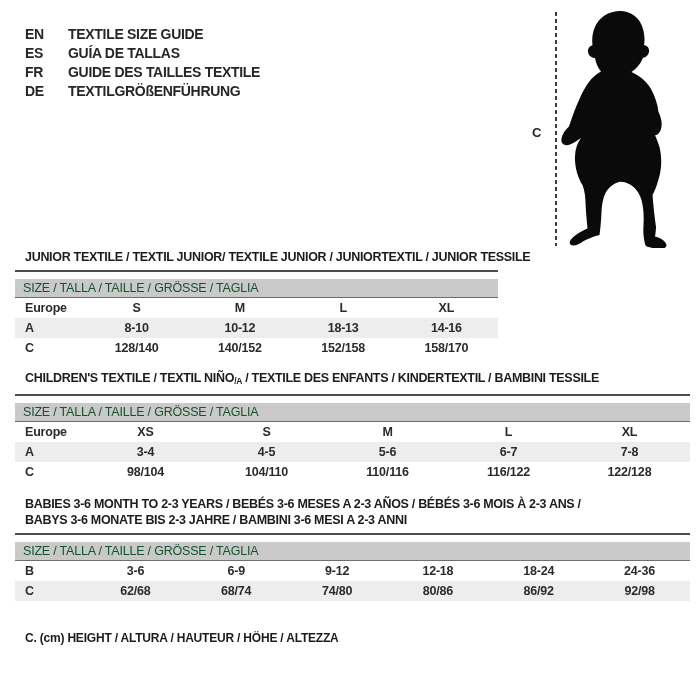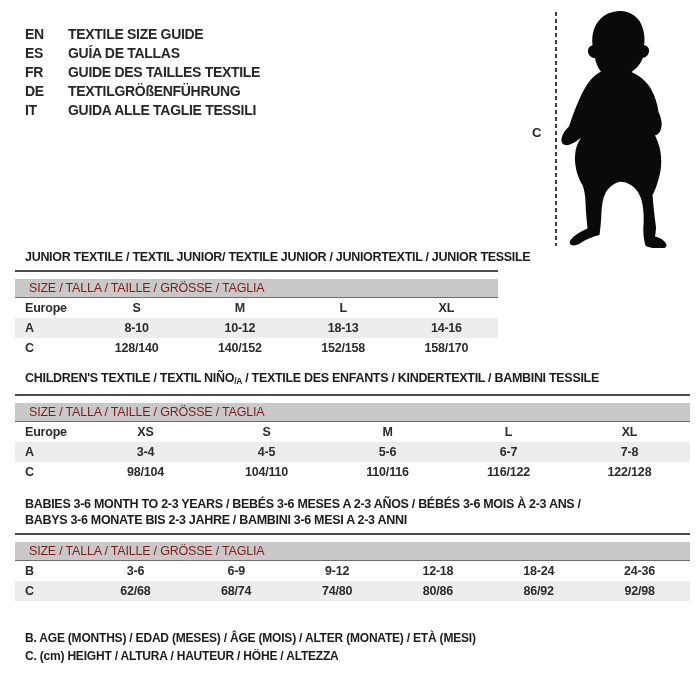--- a/index.html
+++ b/index.html
@@ -23,22 +23,22 @@
   
   .tbl{position:absolute;left:15px;}
   .tbl-title{
     padding-left:10px;font-size:12.5px;font-weight:bold;letter-spacing:-0.3px;
     line-height:15px;color:#1c1c1c;white-space:nowrap;
   }
   .tbl-title .sub{font-size:8.5px;vertical-align:-2px;}
   .tbl-rule{height:2px;background:#4c4c4c;margin-top:5px;}
   .tbl-bar{
     margin-top:7px;height:19px;background:#c9c9c9;border-bottom:1px solid #6e6e6e;
-    display:flex;align-items:center;padding-left:14px;box-sizing:border-box;
-    font-size:12.5px;color:#7f1d1d;letter-spacing:-0.2px;
+    display:flex;align-items:center;padding-left:8px;box-sizing:border-box;
+    font-size:12.5px;color:#14532d;letter-spacing:-0.2px;
   }
   .row{display:flex;height:20px;align-items:center;font-size:12.5px;letter-spacing:-0.2px;font-weight:bold;}
   .row.shaded{background:#ededed;}
   .cell{flex:1;text-align:center;color:#2b2b2b;}
   .cell.label{flex:0 0 70px;text-align:left;padding-left:10px;box-sizing:border-box;}
   #tbl-junior{top:250px;width:483px;}
   #tbl-children{top:371px;width:675px;}
   #tbl-babies{top:496px;width:675px;}
   #tbl-babies .tbl-title{line-height:16px;}
   
@@ -59,24 +59,20 @@
       <span class="lang-code">ES</span>
       <span class="lang-label">GUÍA DE TALLAS</span>
     </div>
     <div class="lang-row">
       <span class="lang-code">FR</span>
       <span class="lang-label">GUIDE DES TAILLES TEXTILE</span>
     </div>
     <div class="lang-row">
       <span class="lang-code">DE</span>
       <span class="lang-label">TEXTILGRÖßENFÜHRUNG</span>
-    </div>
-    <div class="lang-row">
-      <span class="lang-code">IT</span>
-      <span class="lang-label">GUIDA ALLE TAGLIE TESSILI</span>
     </div>
   </div>
 
   <div class="figure">
     <div class="measure-line"></div>
     <div class="measure-label">C</div>
     <svg class="silhouette" width="122" height="240" viewBox="0 0 122 240" aria-hidden="true">
       <path fill="#0a0a0a" d="
         M 59 3
         C 70 2.5 80 9 83 21
@@ -214,17 +210,16 @@
           <div class="cell">68/74</div>
           <div class="cell">74/80</div>
           <div class="cell">80/86</div>
           <div class="cell">86/92</div>
           <div class="cell">92/98</div>
         </div>
       </div>
   </div>
 
   <div class="notes">
-    <div class="note-line">B. AGE (MONTHS) / EDAD (MESES) / ÂGE (MOIS) / ALTER (MONATE) / ETÀ (MESI)</div>
     <div class="note-line">C. (cm) HEIGHT / ALTURA / HAUTEUR / HÖHE / ALTEZZA</div>
   </div>
 
 </div>
 
 </body></html>

